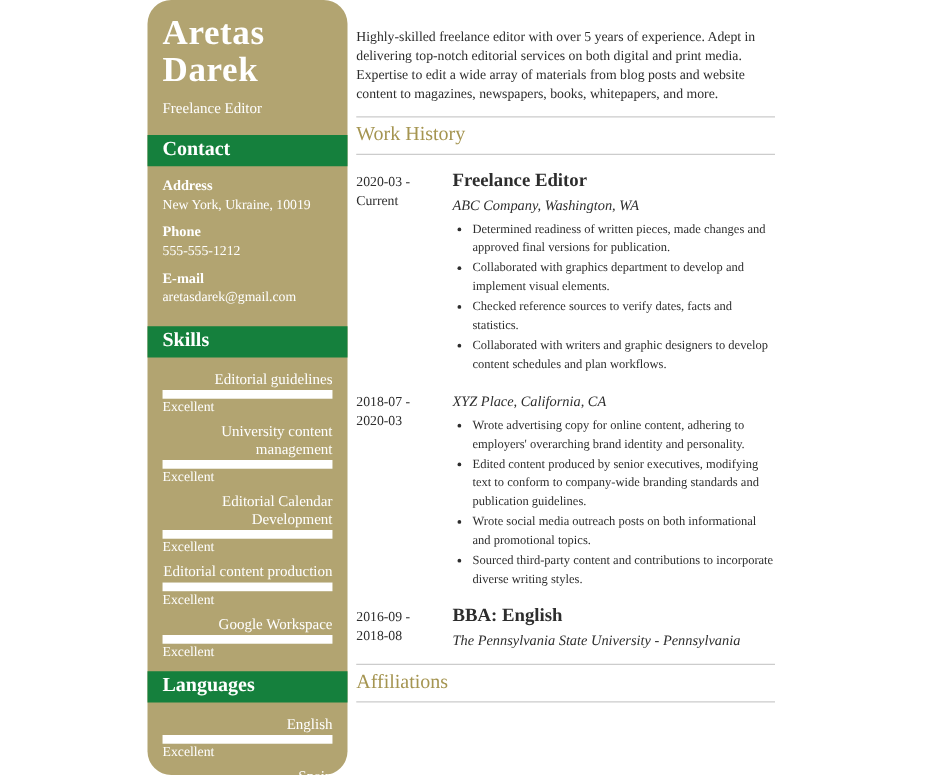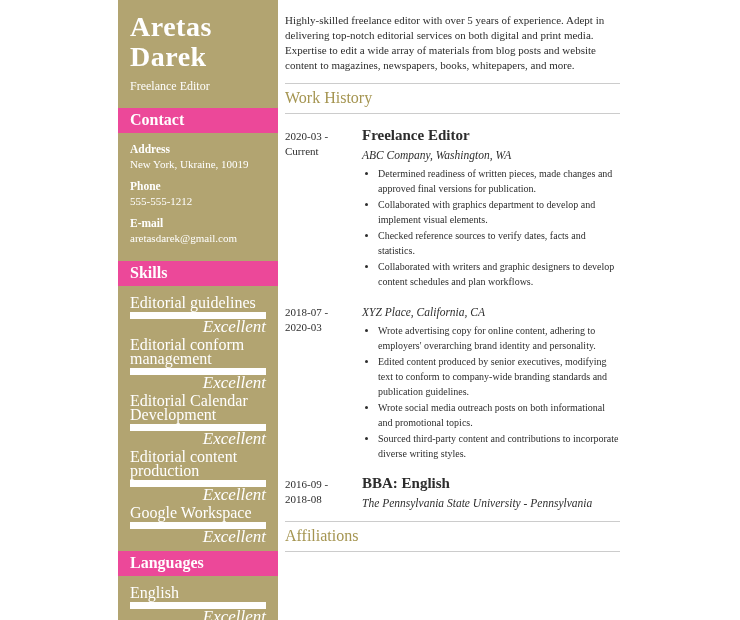--- a/index.html
+++ b/index.html
@@ -12,74 +12,74 @@
     color: #2d2d2d;
   }
 
   
   .sidebar {
     position: absolute;
     left: 118px; top: 0;
     width: 160px; height: 620px;
     background: #b2a471;
     color: #ffffff;
+    border-radius: 19px;
   }
   .side-pad { padding: 0 12px; }
   .name {
     padding: 12px 12px 0 12px;
     font-size: 28px;
     line-height: 30px;
     font-weight: bold;
     letter-spacing: 0.5px;
   }
   .person-title {
     padding: 7px 12px 0 12px;
     font-size: 12px;
   }
   .band {
     margin-top: 14px;
-    background: #ec4899;
+    background: #15803d;
     padding: 3px 12px 4px 12px;
     font-size: 16px;
     font-weight: bold;
     line-height: 18px;
   }
   .band.skills-band { margin-top: 15px; }
   .band.lang-band { margin-top: 8px; }
 
   .contact-item { margin-top: 7px; }
   .contact-item:first-child { margin-top: 9px; }
   .contact-label { font-weight: bold; font-size: 11.5px; line-height: 15px; }
   .contact-value { font-size: 11px; line-height: 15px; }
 
   .meter-item { margin-top: 5px; }
   .meter-item:first-child { margin-top: 10px; }
-  .meter-label { font-size: 16px; line-height: 14px; }
+  .meter-label { font-size: 12px; line-height: 14px; text-align: right; }
   .meter-track {
     margin-top: 2px;
     width: 136px; height: 7px;
     background: #a3955c;
     position: relative;
   }
   .meter-fill {
     position: absolute; left: 0; top: 0; bottom: 0;
     background: #ffffff;
   }
   .meter-level {
     margin-top: 1px;
-    font-size: 17px;
+    font-size: 11px;
     line-height: 13px;
-    text-align: right;
-    font-style: italic;
+    text-align: left;
   }
 
   
   .main {
     position: absolute;
-    left: 285px; top: 0;
+    left: 285px; top: 10px;
     width: 335px;
   }
   .summary {
     margin-top: 13px;
     font-size: 11px;
     line-height: 15px;
   }
   .section-head {
     margin-top: 10px;
     border-top: 1px solid #cccccc;
@@ -149,21 +149,21 @@
   <div class="band skills-band">Skills</div>
   <div class="side-pad">
     <div class="meter-item">
       <div class="meter-label">Editorial guidelines</div>
       <div class="meter-track">
           <div class="meter-fill" style="width: 100%;"></div>
         </div>
       <div class="meter-level">Excellent</div>
     </div>
     <div class="meter-item">
-      <div class="meter-label">Editorial conform management</div>
+      <div class="meter-label">University content management</div>
       <div class="meter-track">
           <div class="meter-fill" style="width: 100%;"></div>
         </div>
       <div class="meter-level">Excellent</div>
     </div>
     <div class="meter-item">
       <div class="meter-label">Editorial Calendar Development</div>
       <div class="meter-track">
           <div class="meter-fill" style="width: 100%;"></div>
         </div>

